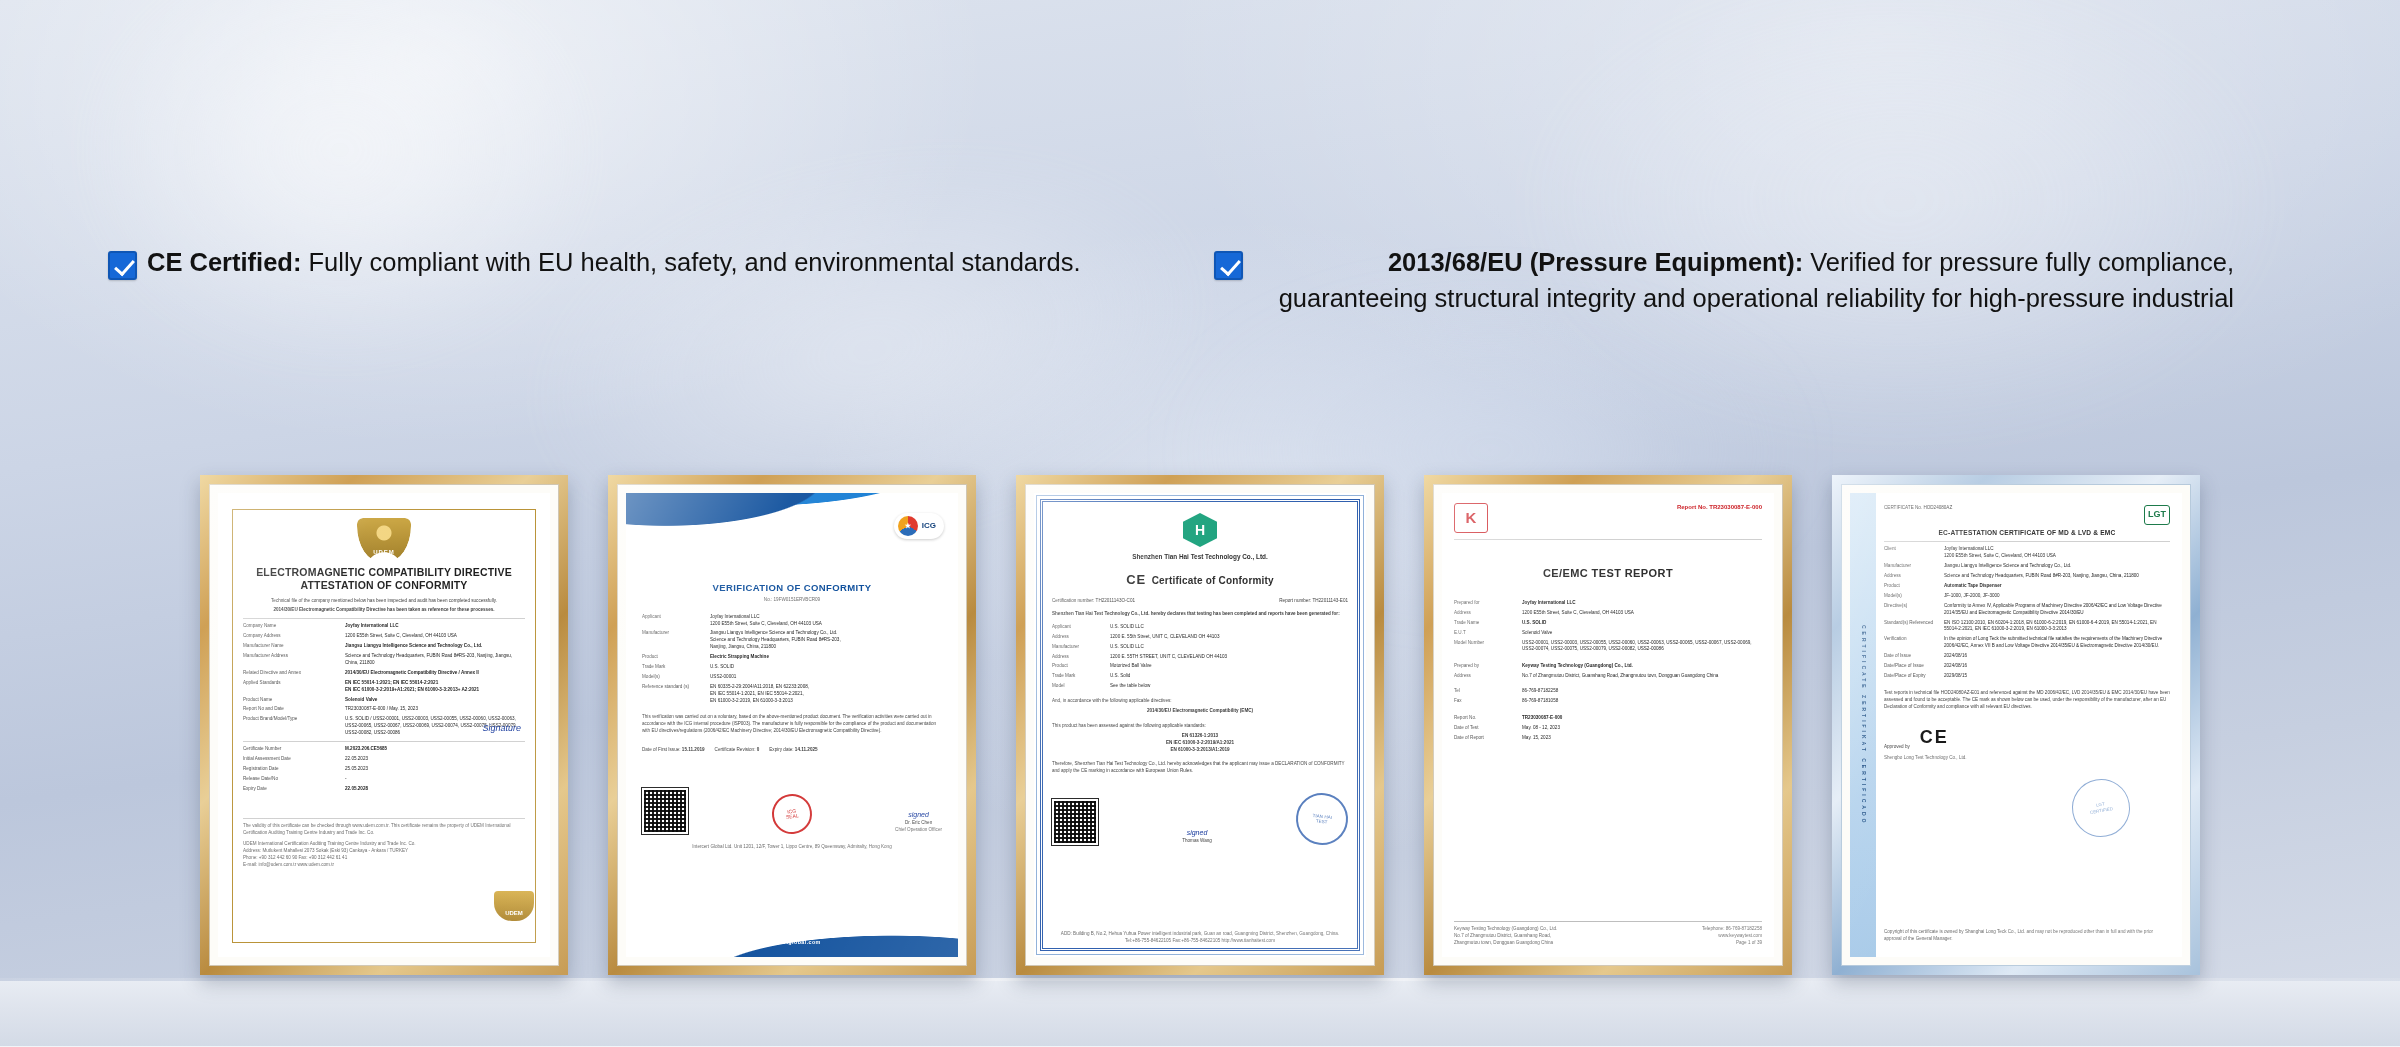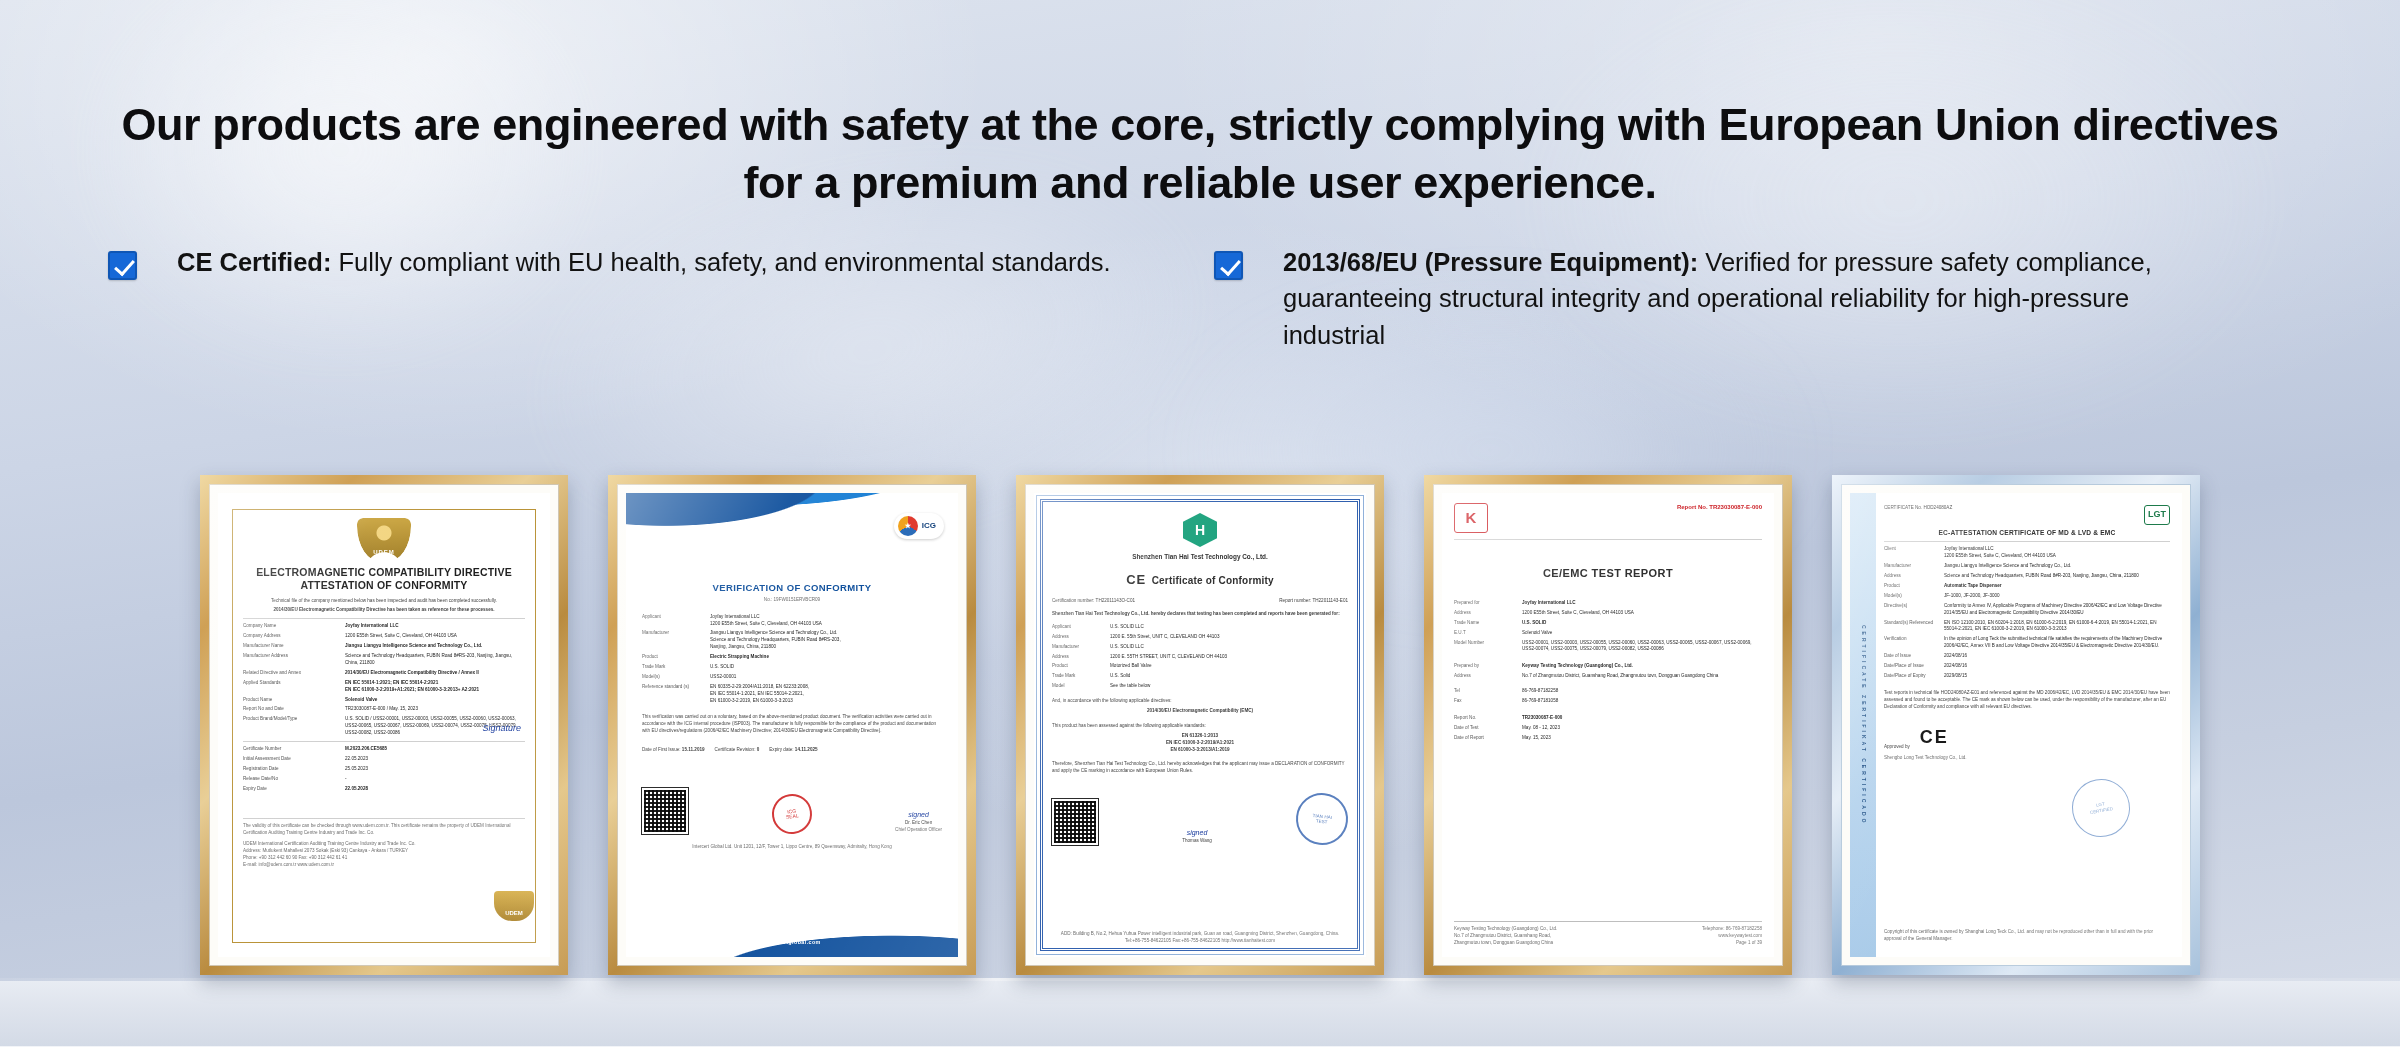--- a/index.html
+++ b/index.html
@@ -68,22 +68,23 @@
   .bullets {
     position: absolute;
     top: 244px;
     left: 108px;
     width: 2190px;
     display: flex;
     gap: 86px;
   }
   .bullet {
     display: flex;
-    gap: 40px;
+    gap: 10px;
     width: 1020px;
+    text-align: right;
   }
   .checkbox {
     flex: 0 0 auto;
     width: 29px;
     height: 29px;
     margin-top: 7px;
     border-radius: 3px;
     background: #1668d7;
     border: 2px solid #0f56b5;
     position: relative;
@@ -332,33 +333,32 @@
 
 <div id="page">
   <div class="bg-streak streak-a"></div>
   <div class="bg-streak streak-b"></div>
   <div class="bg-streak streak-c"></div>
   <div class="bg-streak streak-d"></div>
 
   <div class="floor-edge"></div>
   <div class="floor"></div>
 
-  <h1 class="headline">Our products are engineered with safety at the core, strictly complying with European Union directives for a premium and reliable user experience.</h1>
 
   <div class="bullets">
     <div class="bullet">
       <span class="checkbox"></span>
       <div class="bullet-text">
         <b>CE Certified:</b><span> Fully compliant with EU health, safety, and environmental standards.</span>
       </div>
     </div>
     <div class="bullet">
       <span class="checkbox"></span>
       <div class="bullet-text">
-        <b>2013/68/EU (Pressure Equipment):</b><span> Verified for pressure safety compliance, guaranteeing structural integrity and operational reliability for high-pressure industrial</span>
+        <b>2013/68/EU (Pressure Equipment):</b><span> Verified for pressure fully compliance, guaranteeing structural integrity and operational reliability for high-pressure industrial</span>
       </div>
     </div>
   </div>
 
   <div class="certs">
 
     <div class="cert frame-gold">
       <div class="frame"></div>
       <div class="mat">
         <div class="paper">

